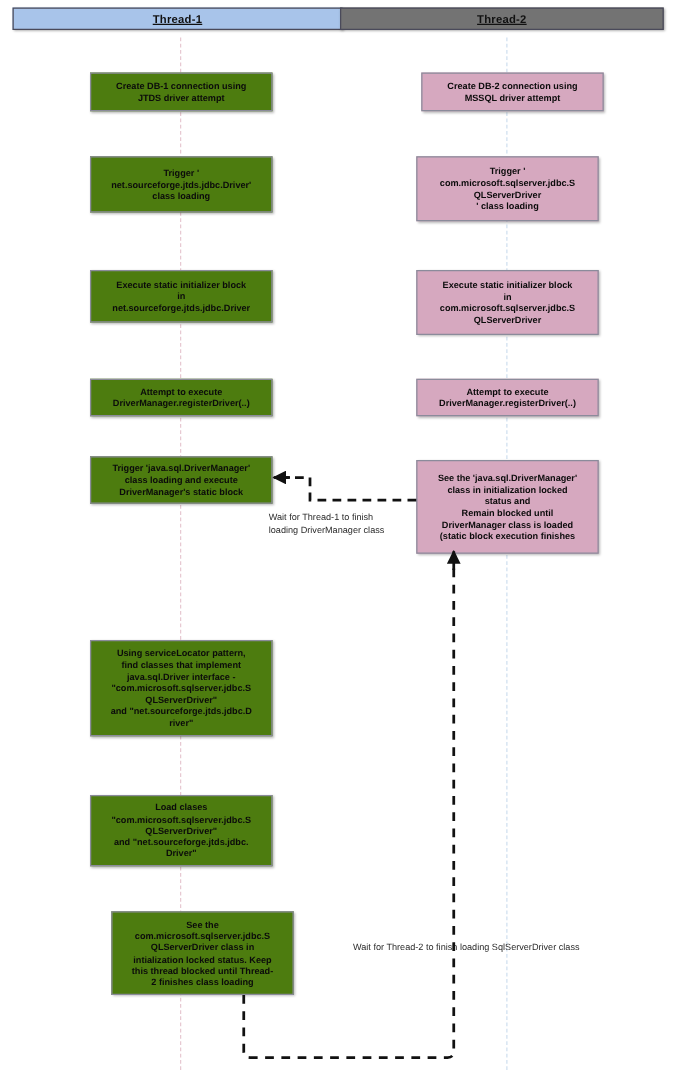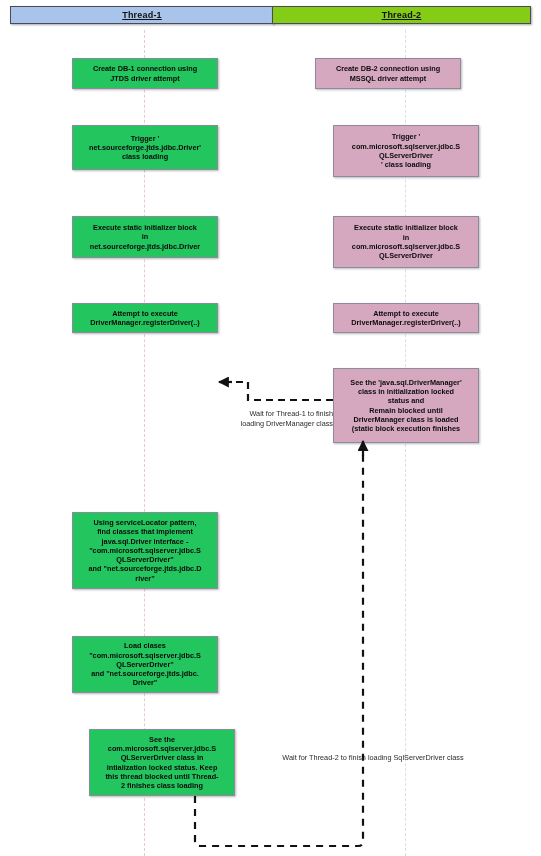--- a/index.html
+++ b/index.html
@@ -42,49 +42,49 @@
     justify-content: center;
   }
   .header span {
     font-size: 9px;
     font-weight: bold;
     color: #111;
     text-decoration: underline;
     letter-spacing: 0.2px;
   }
   .header.h1 { left: 10px; top: 6px; width: 264px; background: #a8c4ea; }
-  .header.h2 { left: 272px; top: 6px; width: 259px; background: #84cc16; }
+  .header.h2 { left: 272px; top: 6px; width: 259px; background: #737373; }
 
   .node {
     position: absolute;
     box-sizing: border-box;
     border: 1px solid #8b8b9b;
     box-shadow: 1px 1px 2px rgba(0,0,0,0.28);
     display: flex;
     align-items: center;
     justify-content: center;
     text-align: center;
     padding: 2px 3px;
   }
   .node .txt {
     font-size: 7.3px;
     line-height: 9.3px;
     font-weight: bold;
     color: #0b0b0b;
     white-space: pre-line;
   }
-  .node.blue { background: #22c55e; }
+  .node.blue { background: #4d7c0f; }
   .node.pink { background: #d6a8bf; }
 
   .annot {
     position: absolute;
     font-size: 7.3px;
     line-height: 10px;
     color: #2b2b2b;
-    text-align: right;
+    text-align: left;
     white-space: pre-line;
   }
 
   svg.edges {
     position: absolute;
     left: 0; top: 0;
     width: 541px;
     height: 856px;
     pointer-events: none;
   }
@@ -114,20 +114,25 @@
 class loading</div>
   </div>
   <div class="node blue" style="left:72px;  top:216px; width:146px; height:42px;">
     <div class="txt">Execute static initializer block
 in
 net.sourceforge.jtds.jdbc.Driver</div>
   </div>
   <div class="node blue" style="left:72px;  top:303px; width:146px; height:30px;">
     <div class="txt">Attempt to execute
 DriverManager.registerDriver(..)</div>
+  </div>
+  <div class="node blue" style="left:72px;  top:365px; width:146px; height:38px;">
+    <div class="txt">Trigger 'java.sql.DriverManager'
+class loading and execute
+DriverManager's static block</div>
   </div>
   <div class="node blue" style="left:72px;  top:464px; width:146px; height:77px;margin-top:48px;">
     <div class="txt">Using serviceLocator pattern,
 find classes that implement
 java.sql.Driver interface -
 "com.microsoft.sqlserver.jdbc.S
 QLServerDriver"
 and "net.sourceforge.jtds.jdbc.D
 river"</div>
   </div>
@@ -140,21 +145,21 @@
   </div>
   <div class="node blue" style="left:72px;  top:729px; width:146px; height:67px;margin-left:17px;">
     <div class="txt">See the
 com.microsoft.sqlserver.jdbc.S
 QLServerDriver class in
 intialization locked status. Keep
 this thread blocked until Thread-
 2 finishes class loading</div>
   </div>
 
-  <div class="node pink" style="left:315px; top:58px;  width:146px; height:31px;justify-content:center;">
+  <div class="node pink" style="left:337px; top:58px;  width:146px; height:31px;justify-content:center;">
     <div class="txt">Create DB-2 connection using
 MSSQL driver attempt</div>
   </div>
   <div class="node pink" style="left:333px; top:125px; width:146px; height:52px;">
     <div class="txt">Trigger '
 com.microsoft.sqlserver.jdbc.S
 QLServerDriver
 ' class loading</div>
   </div>
   <div class="node pink" style="left:333px; top:216px; width:146px; height:52px;">

